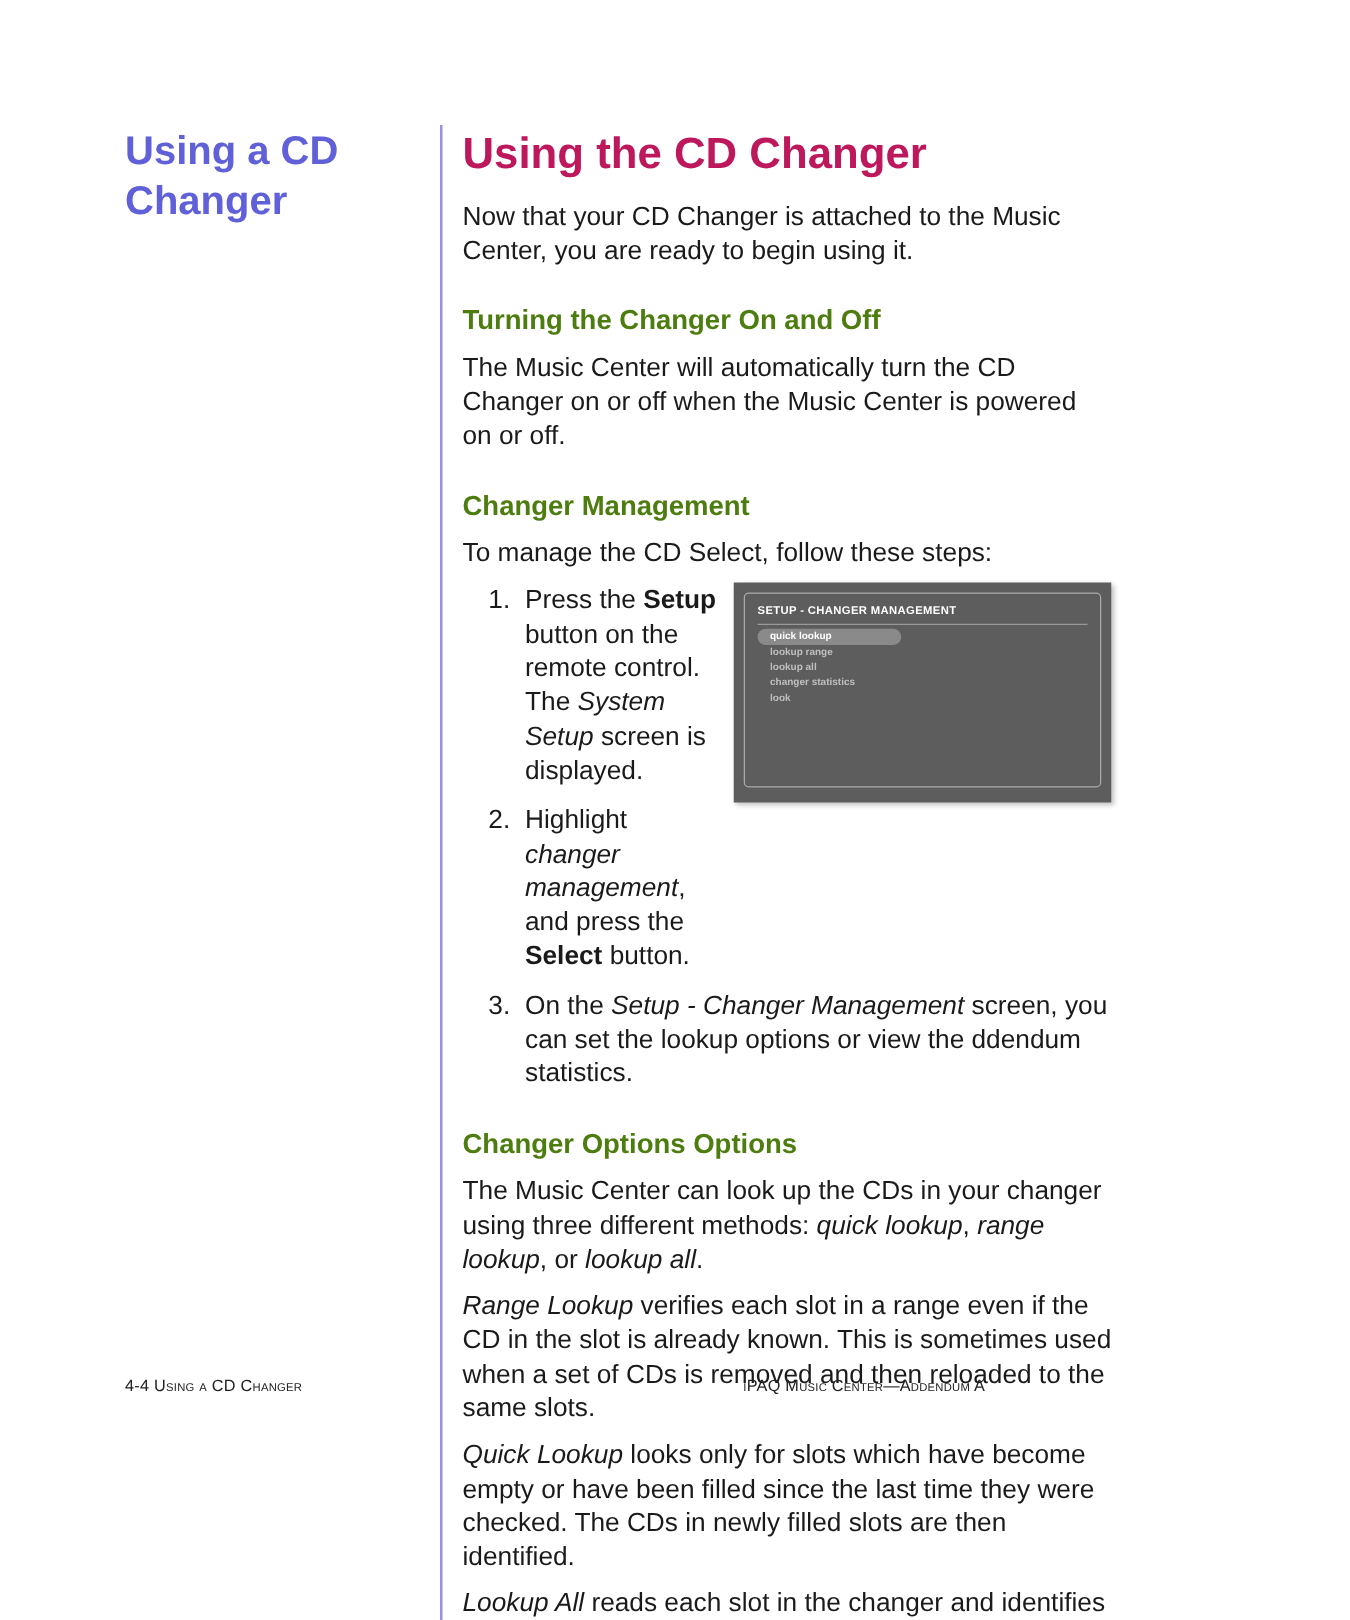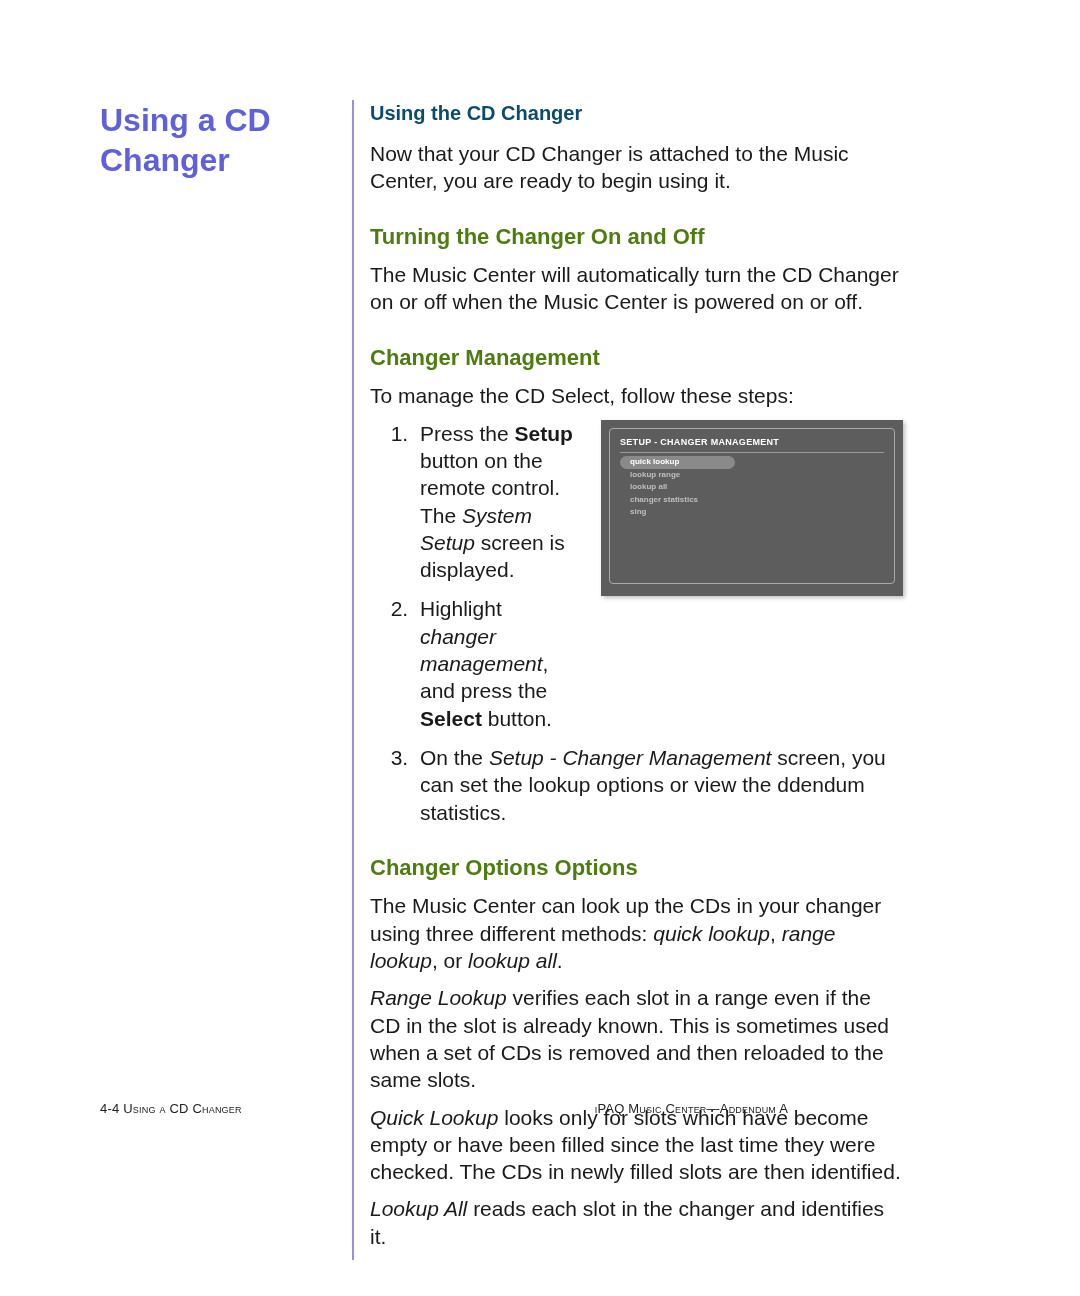--- a/index.html
+++ b/index.html
@@ -34,23 +34,23 @@
   .divider {
     width: 0;
     border-left: 2.5px solid #9b8fe0;
     margin-right: 16px;
     min-height: 980px;
   }
   .maincol {
     flex: 1;
   }
   .maincol h2 {
-    color: #0c4a6e;
+    color: #be185d;
     font-weight: 600;
-    font-size: 20px;
+    font-size: 35px;
     margin-bottom: 14px;
   }
   .maincol h3 {
     color: #4d7c0f;
     font-weight: 600;
     font-size: 22px;
     margin-top: 28px;
     margin-bottom: 10px;
   }
   .maincol p { margin-bottom: 10px; }
@@ -59,21 +59,21 @@
     list-style: decimal;
     padding-left: 44px;
   }
   ol.steps li {
     padding-left: 6px;
     margin-bottom: 12px;
   }
   .wraprow {
     display: flex;
     align-items: flex-start;
-    gap: 21px;
+    gap: 7px;
   }
   .wraprow .wraptext { flex: 0 0 210px; }
   .wraprow .wrapfig { flex: 1; }
   strong { font-weight: 700; }
   em, .it { font-style: italic; }
 
   
   .shot {
     background: #5d5d5d;
     padding: 8px 8px 12px 8px;
@@ -168,21 +168,21 @@
         </div>
         <div class="wrapfig">
           <div class="shot">
             <div class="shot-inner">
               <div class="shot-title">SETUP - CHANGER MANAGEMENT</div>
               <div class="shot-menu">
                 <div class="shot-item sel">quick lookup</div>
                 <div class="shot-item">lookup range</div>
                 <div class="shot-item">lookup all</div>
                 <div class="shot-item">changer statistics</div>
-                <div class="shot-item">sing</div>
+                <div class="shot-item">look</div>
               </div>
             </div>
           </div>
         </div>
       </div>
 
       <ol class="steps" start="3">
         <li>
           <span>
             <span>On the </span><em>Setup - Changer Management</em><span> screen, you can set the lookup options or view the ddendum statistics.</span>

